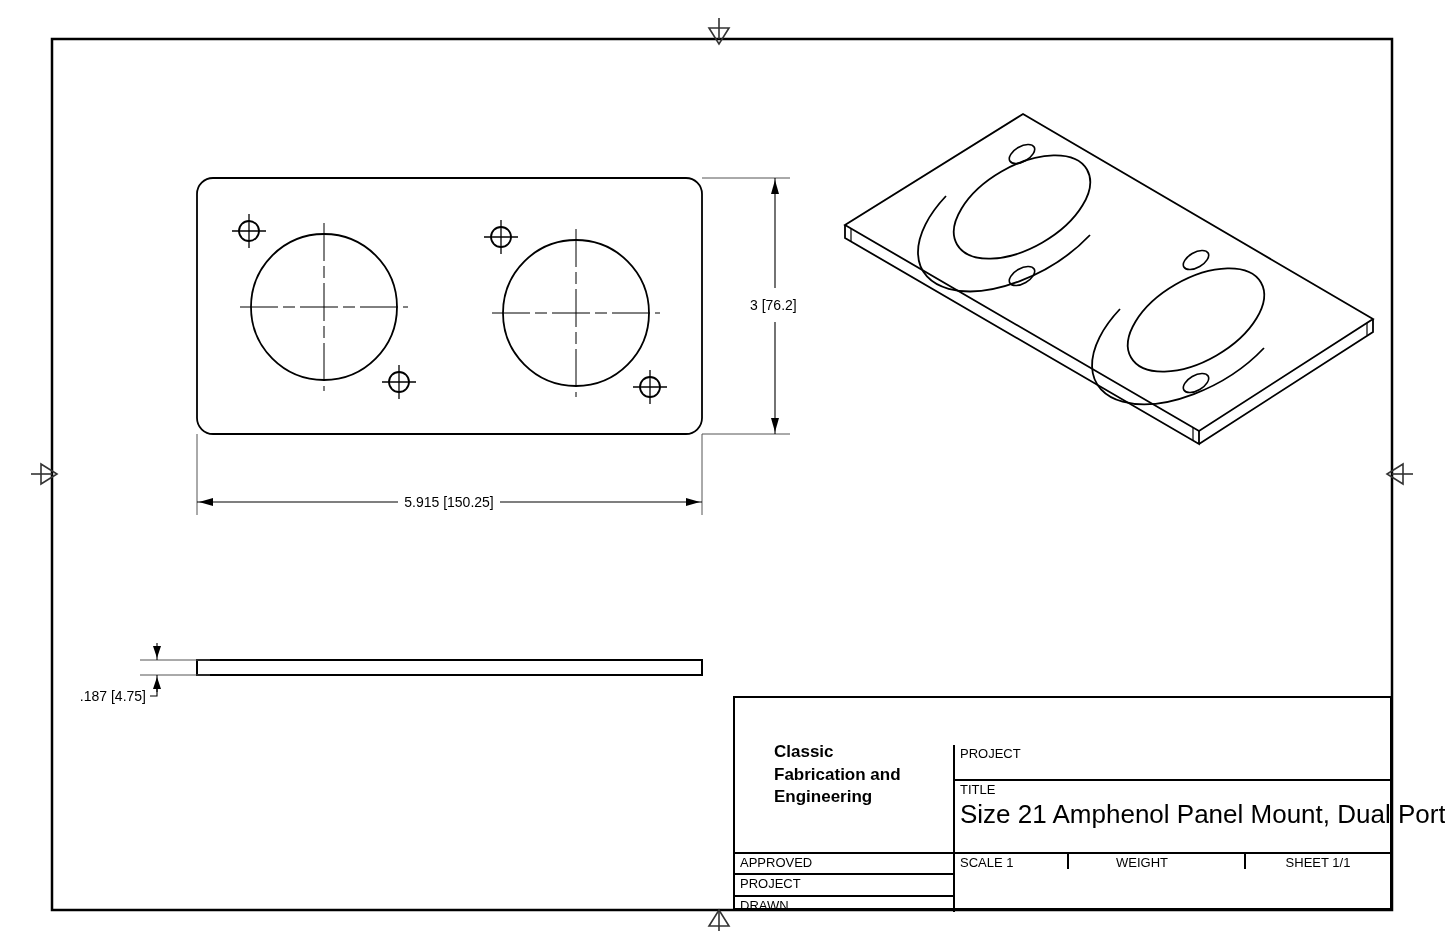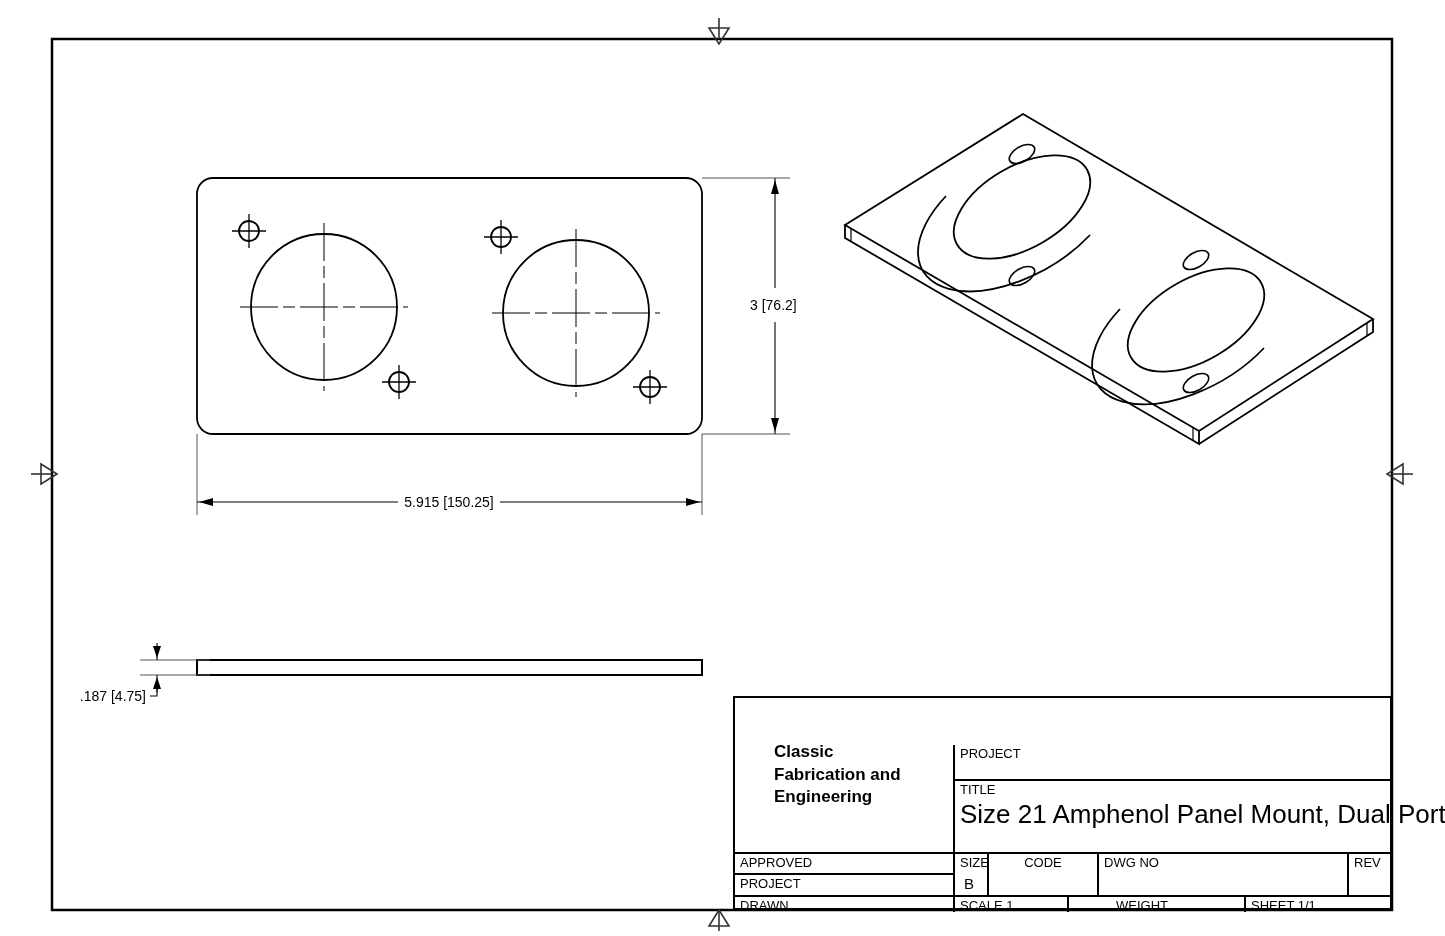--- a/index.html
+++ b/index.html
@@ -95,21 +95,21 @@
   #tb-right-lower { width: 435px; display: flex; flex-direction: column; }
   #tb-codes { height: 43px; display: flex; }
   #tb-size { width: 32px; text-align: left; }
   #tb-size .size-value { font-size: 15px; display:block; margin-top: 4px; margin-left: 4px; }
   #tb-code { width: 110px; text-align: center; }
   #tb-dwgno { width: 250px; }
   #tb-rev { width: 43px; }
   #tb-bottomrow { height: 15px; display: flex; }
   #tb-scale { width: 112px; }
   #tb-weight { width: 177px; padding-left: 47px; }
-  #tb-sheet { width: 146px; }
+  #tb-sheet { width: 146px; text-align: center; }
   .nowrapcell { white-space: nowrap; overflow: hidden; }
 </style>
 </head>
 <body>
 
 <div id="sheet">
 
   <svg class="layer" viewBox="0 0 1445 936">
 
     <rect x="52" y="29" width="1340" height="871" fill="none" stroke="#000" stroke-width="2.5"></rect>
@@ -267,38 +267,20 @@
         </div>
         <div class="tb-cell bb nowrapcell" id="tb-checked">
           <span>PROJECT</span>
         </div>
         <div class="tb-cell nowrapcell" id="tb-drawn">
           <span>DRAWN</span>
         </div>
       </div>
 
       <div id="tb-right-lower" class="bl">
-        <div id="tb-codes" class="bb">
-          <div class="tb-cell nowrapcell" id="tb-size">
-            <span class="small-label">SIZE</span>
-            <span class="size-value">B</span>
-          </div>
-          <div class="tb-cell bl nowrapcell" id="tb-code">
-            <span class="small-label">CODE</span>
-            <span></span>
-          </div>
-          <div class="tb-cell bl nowrapcell" id="tb-dwgno">
-            <span class="small-label">DWG NO</span>
-            <span></span>
-          </div>
-          <div class="tb-cell bl nowrapcell" id="tb-rev">
-            <span class="small-label">REV</span>
-            <span></span>
-          </div>
-        </div>
         <div id="tb-bottomrow">
           <div class="tb-cell nowrapcell" id="tb-scale">
             <span>SCALE  1</span>
           </div>
           <div class="tb-cell bl nowrapcell" id="tb-weight">
             <span>WEIGHT</span>
           </div>
           <div class="tb-cell bl nowrapcell" id="tb-sheet">
             <span>SHEET  1/1</span>
           </div>

